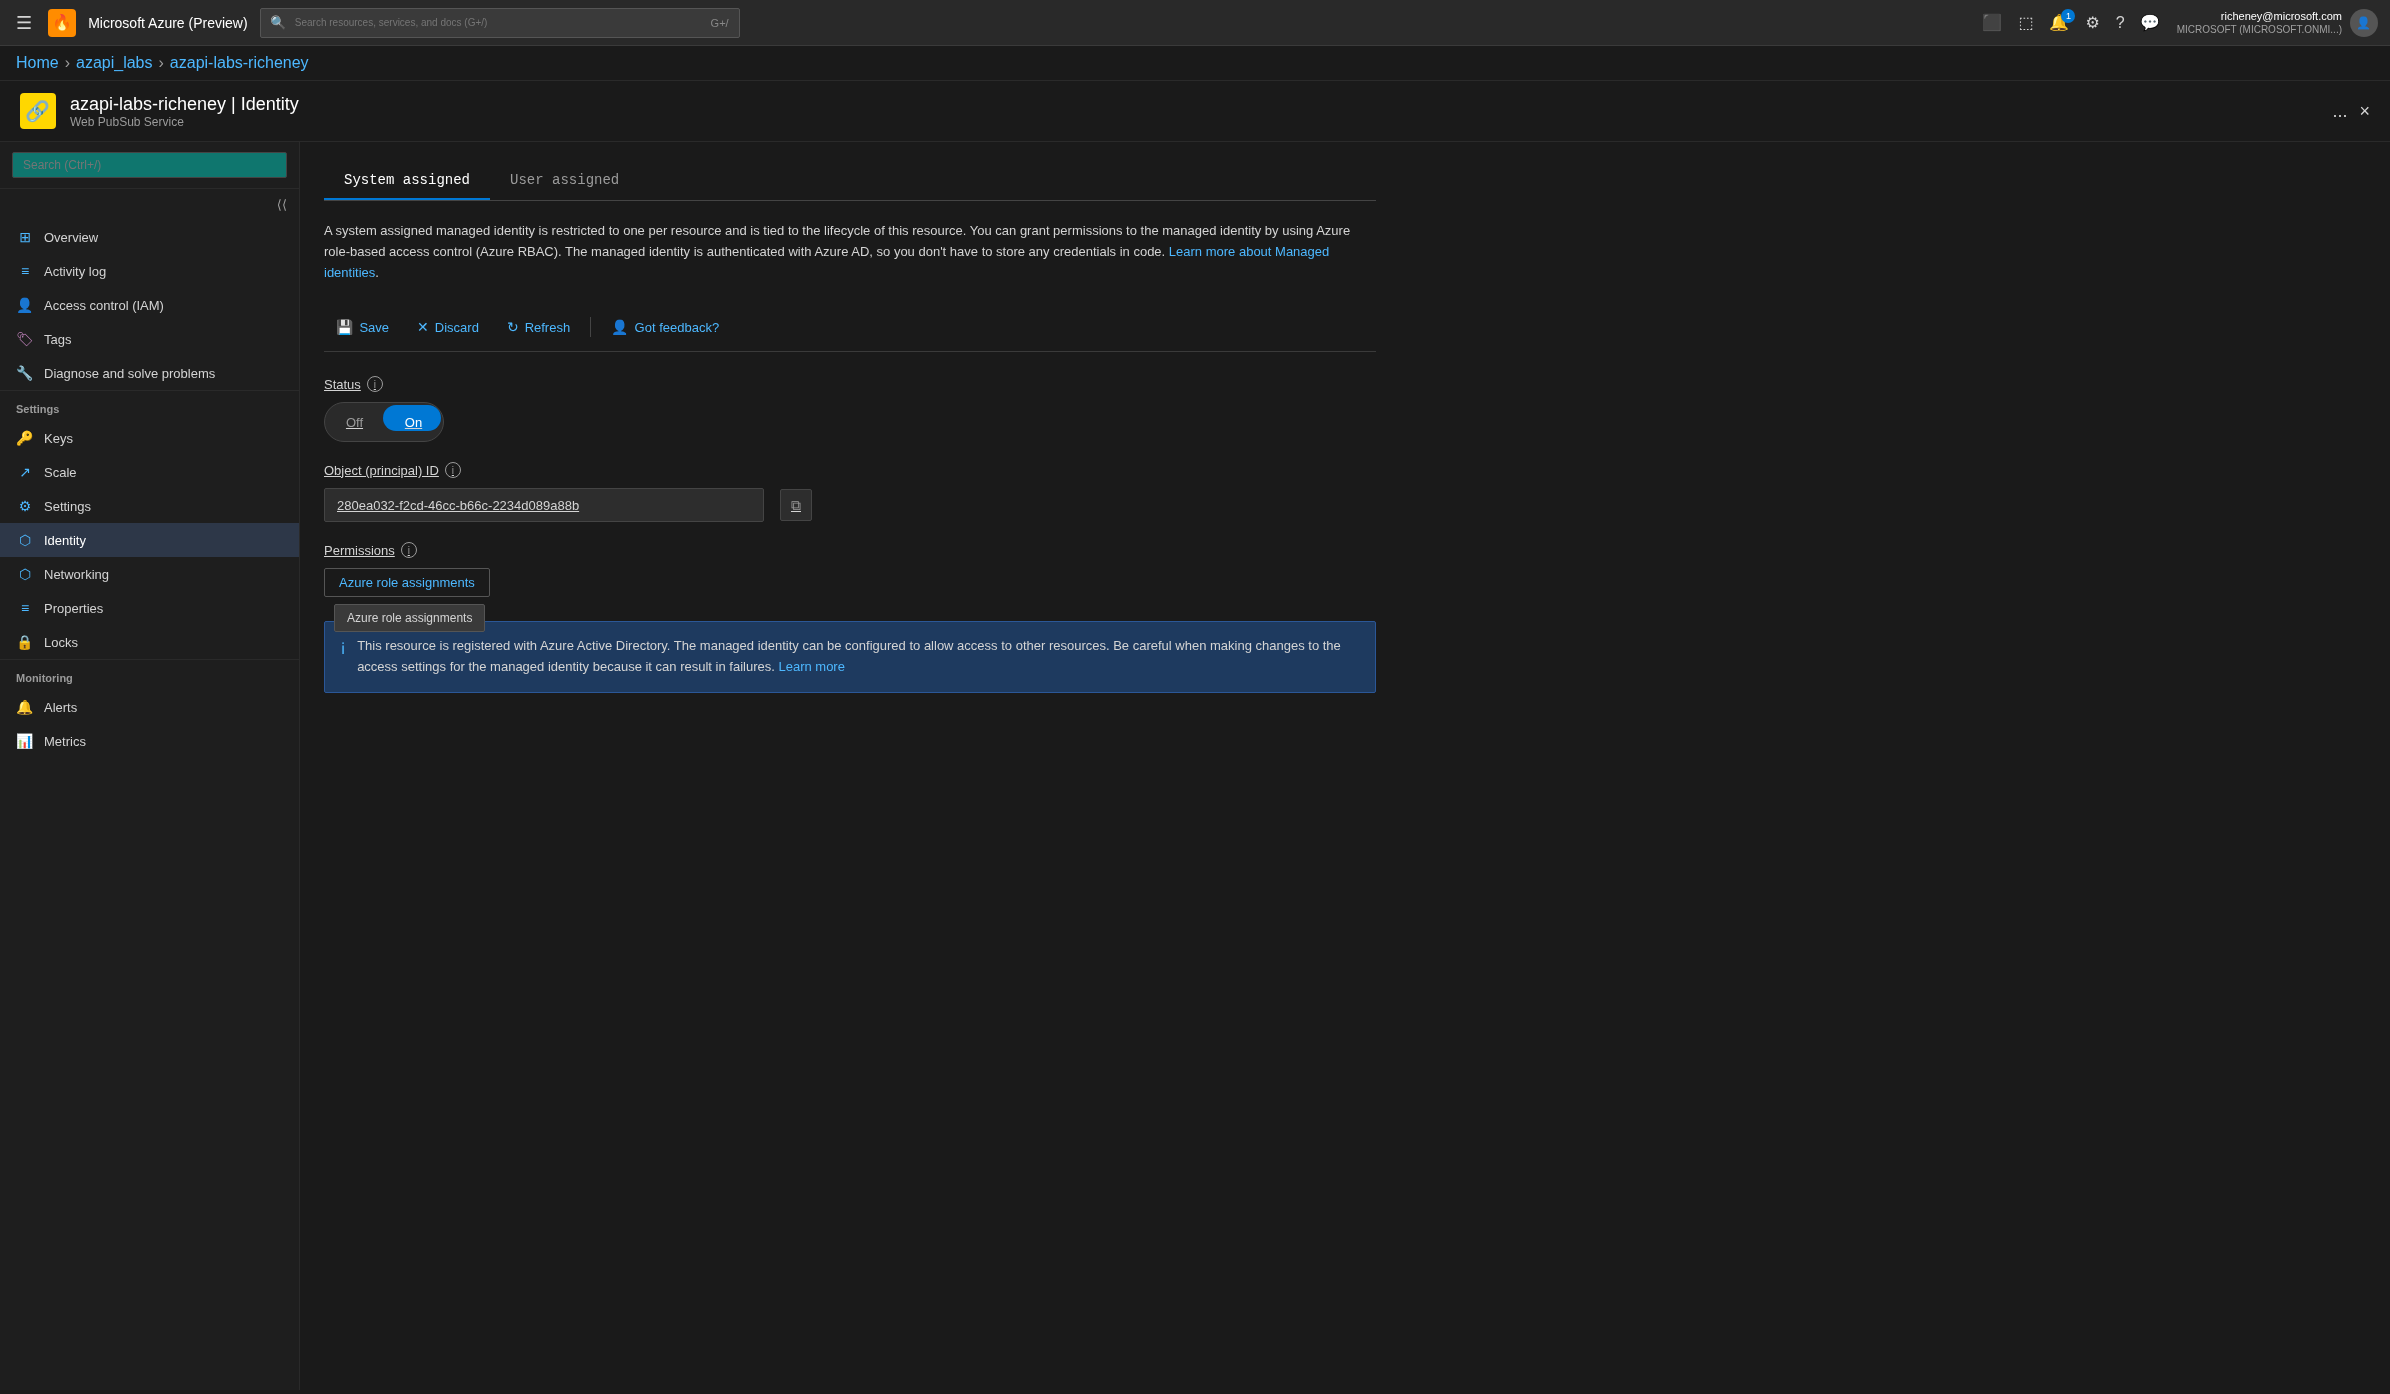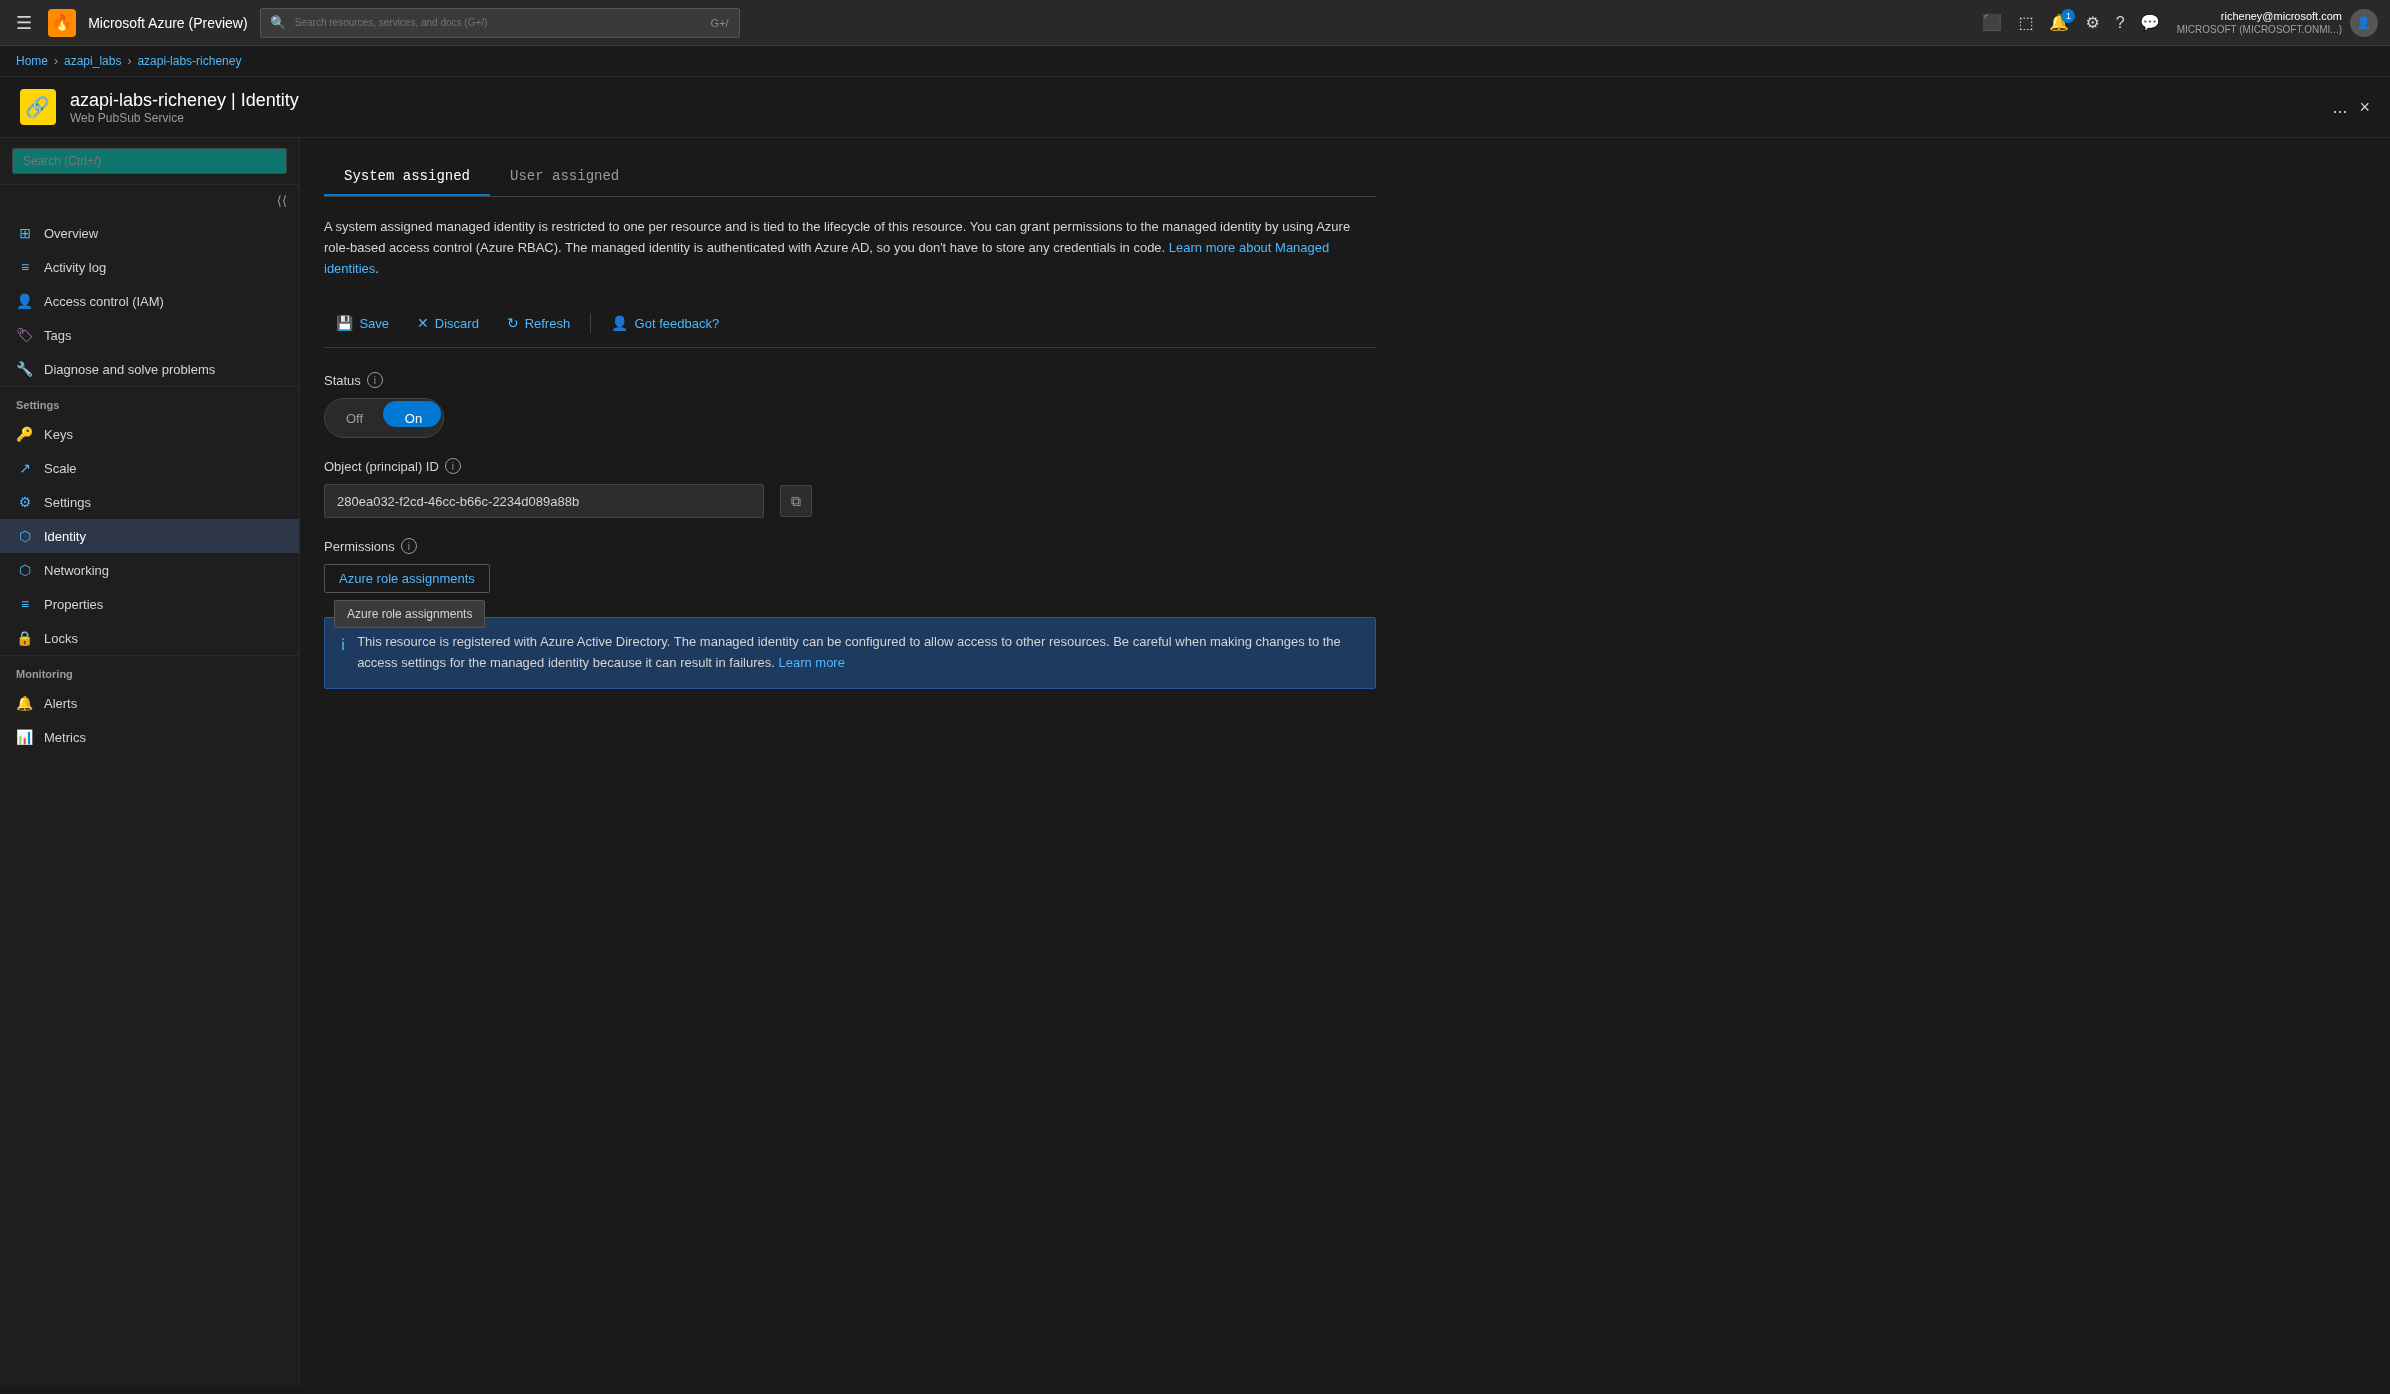--- a/index.html
+++ b/index.html
@@ -48,21 +48,21 @@
     .user-text { font-size: 11px; line-height: 1.3; text-align: right; }
     .user-name { color: #fff; }
     .user-tenant { color: #a0a0a0; font-size: 10px; }
     .avatar { width: 28px; height: 28px; border-radius: 50%; background: #555; overflow: hidden; display: flex; align-items: center; justify-content: center; font-size: 12px; }
 
     
     .breadcrumb {
       background: #1a1a1a;
       padding: 8px 16px;
       display: flex; align-items: center; gap: 6px;
-      font-size: 12px; color: #9b9b9b;
+      font-size: 16px; color: #9b9b9b;
       border-bottom: 1px solid #2a2a2a;
     }
     .breadcrumb a { color: #4db8ff; text-decoration: none; }
     .breadcrumb span { color: #9b9b9b; }
 
     
     .page-header {
       background: #1a1a1a;
       padding: 12px 20px;
       display: flex; align-items: center; gap: 14px;
@@ -148,21 +148,21 @@
     .toolbar-btn {
       display: flex; align-items: center; gap: 6px;
       padding: 6px 12px; cursor: pointer;
       color: #4db8ff; font-size: 13px; background: transparent;
       border: none; border-radius: 2px;
     }
     .toolbar-btn .icon { font-size: 14px; }
     .toolbar-divider { width: 1px; height: 20px; background: #444; margin: 0 4px; }
 
     
-    .form-row { margin-bottom: 20px; }
+    .form-row { margin-bottom: 20px; text-decoration: underline; }
     .form-label {
       display: flex; align-items: center; gap: 6px;
       font-size: 13px; color: #d4d4d4; margin-bottom: 10px;
     }
     .info-icon {
       width: 16px; height: 16px;
       border-radius: 50%; border: 1px solid #9b9b9b;
       display: flex; align-items: center; justify-content: center;
       font-size: 10px; color: #9b9b9b; cursor: pointer;
     }

